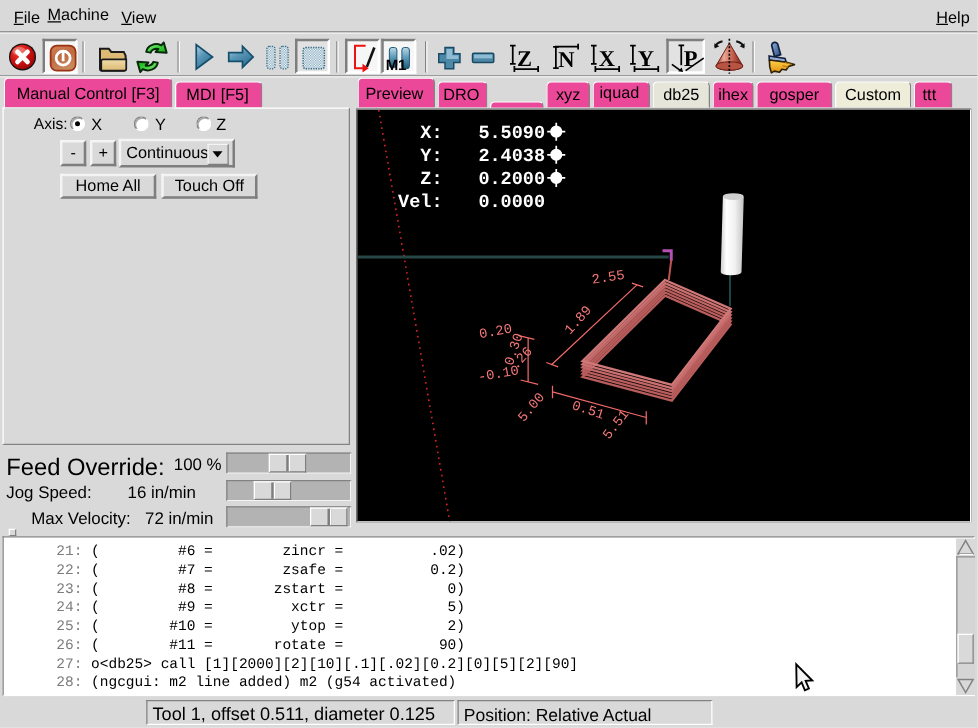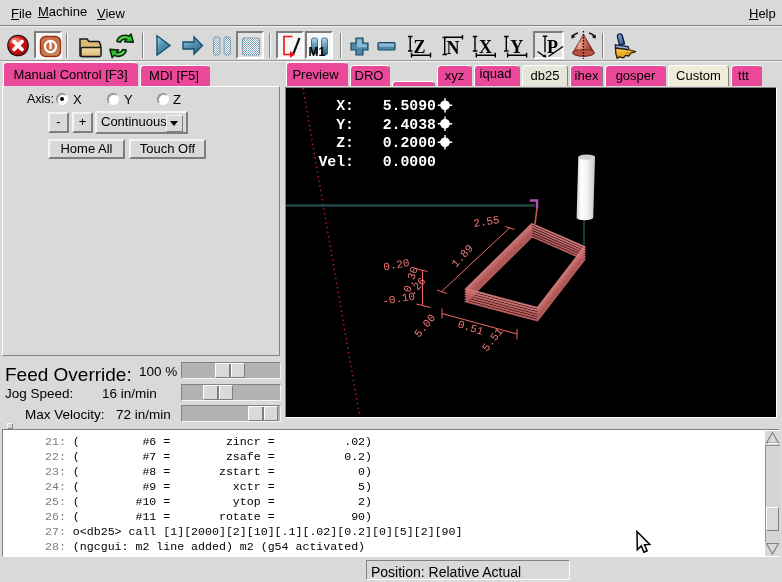--- a/index.html
+++ b/index.html
@@ -343,14 +343,15 @@
           <polygon points="7.5,12 1.5,1.5 13.5,1.5" fill="#d9d9d9" stroke="#828282" stroke-width="1.2"></polygon>
         </svg>
   </div>
 </div>
 
 <svg class="abs" style="left:634px;top:529px;" width="20" height="26" viewBox="0 0 20 26">
 <path d="M3,2.5 L3.3,20.7 L7.3,16.9 L9.9,23.2 L13.1,21.8 L10.5,15.7 L15.8,15.4 Z" fill="#f4f4f4" stroke="#000" stroke-width="1.5" stroke-linejoin="miter"></path>
 </svg>
 
 <div class="abs" style="left:0;top:557px;width:782px;height:25px;background:#d9d9d9;"></div>
+<div class="abs sunken1" style="left:117px;top:560px;width:247px;height:20px;box-sizing:border-box;font-size:14.5px;padding:2.5px 0 0 4px;">Tool 1, offset 0.511, diameter 0.125</div>
 <div class="abs sunken1" style="left:366px;top:560px;width:204px;height:20px;box-sizing:border-box;font-size:14px;padding:3px 0 0 4px;">Position: Relative Actual</div>
 </div>
 
 </body></html>

